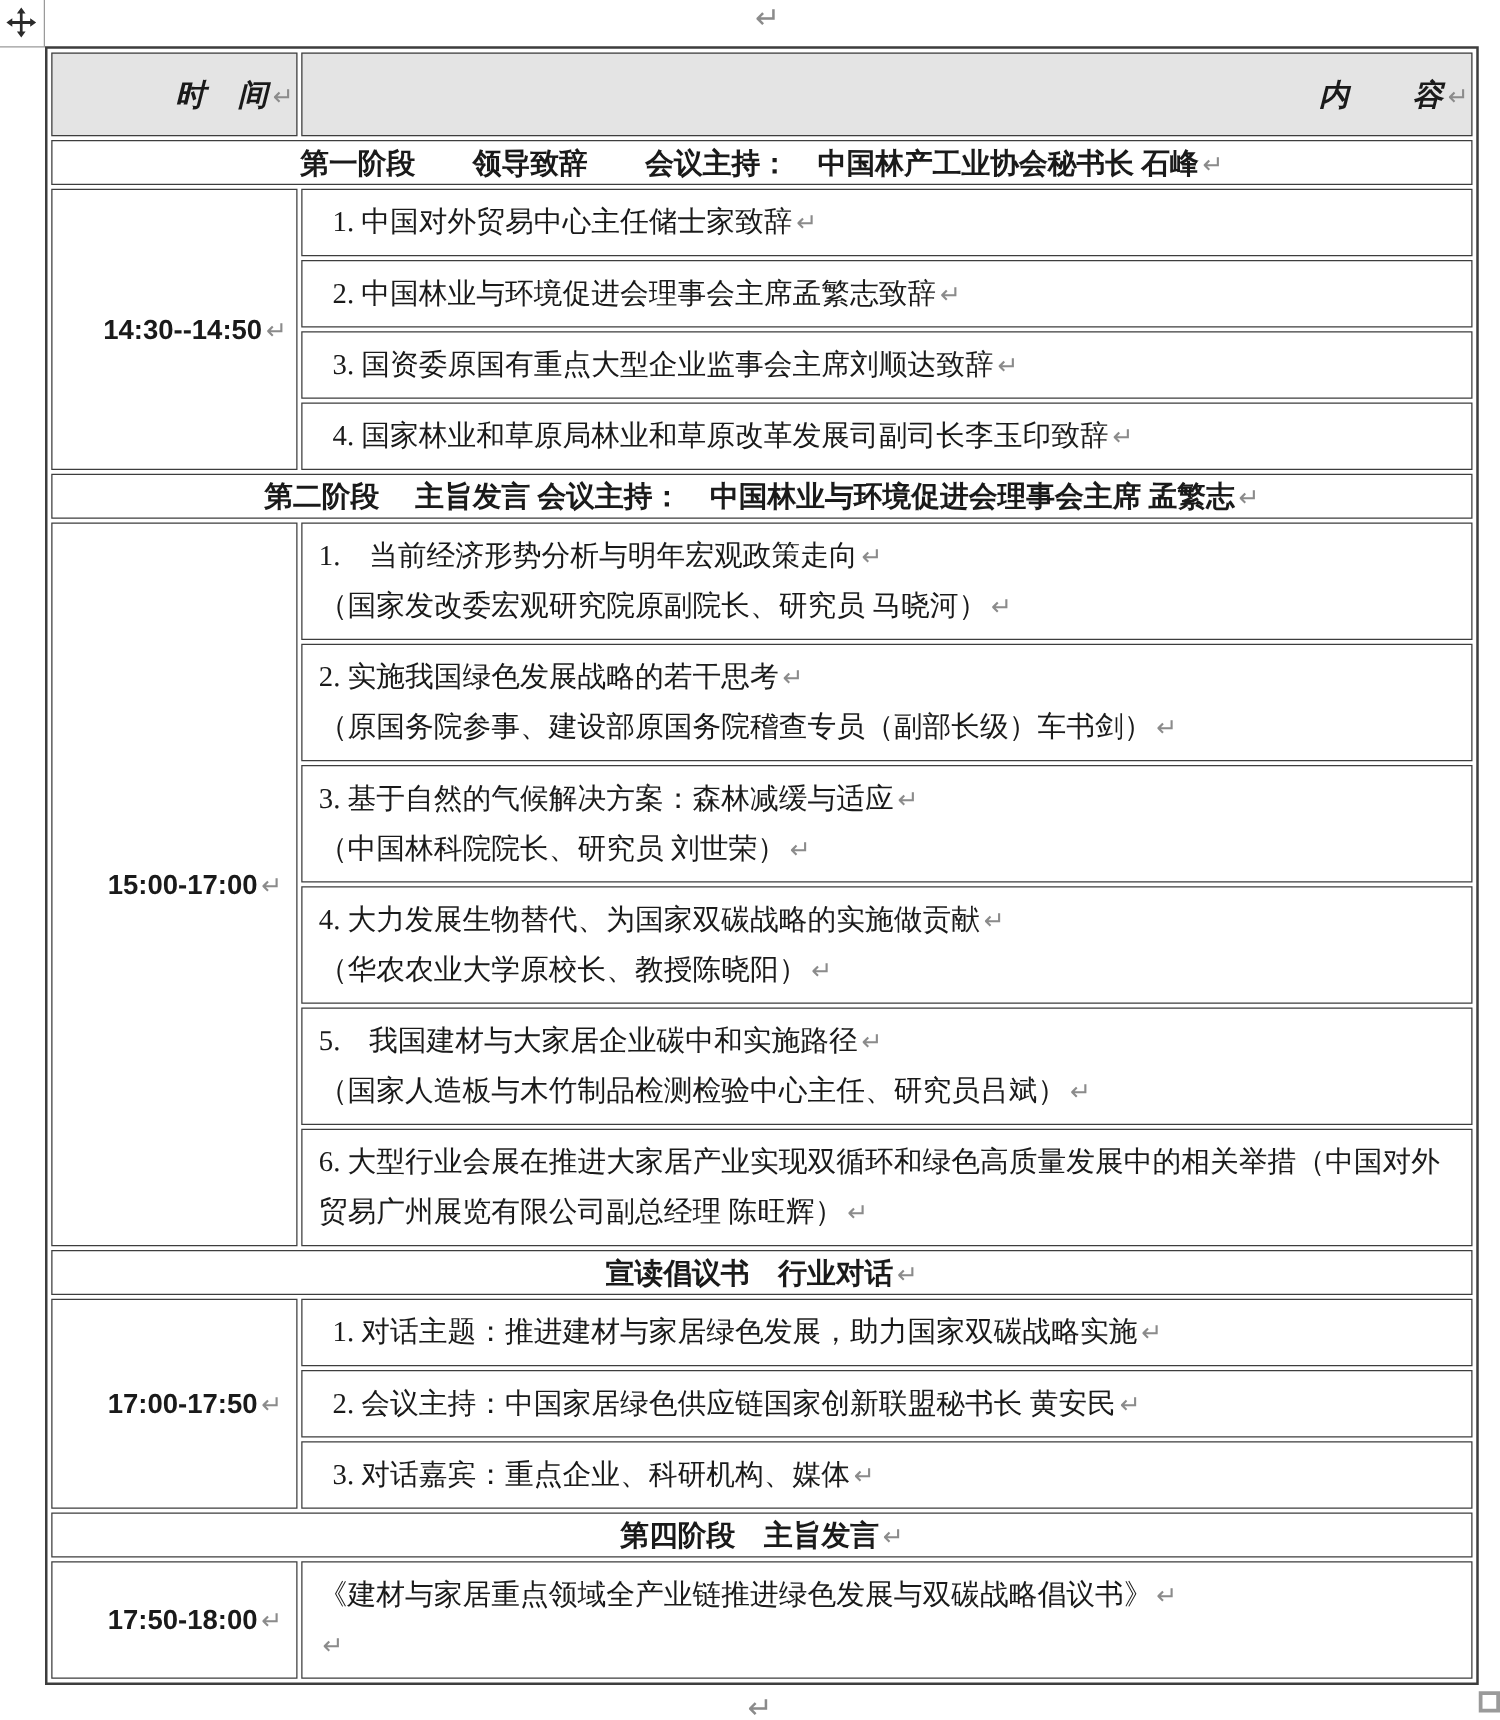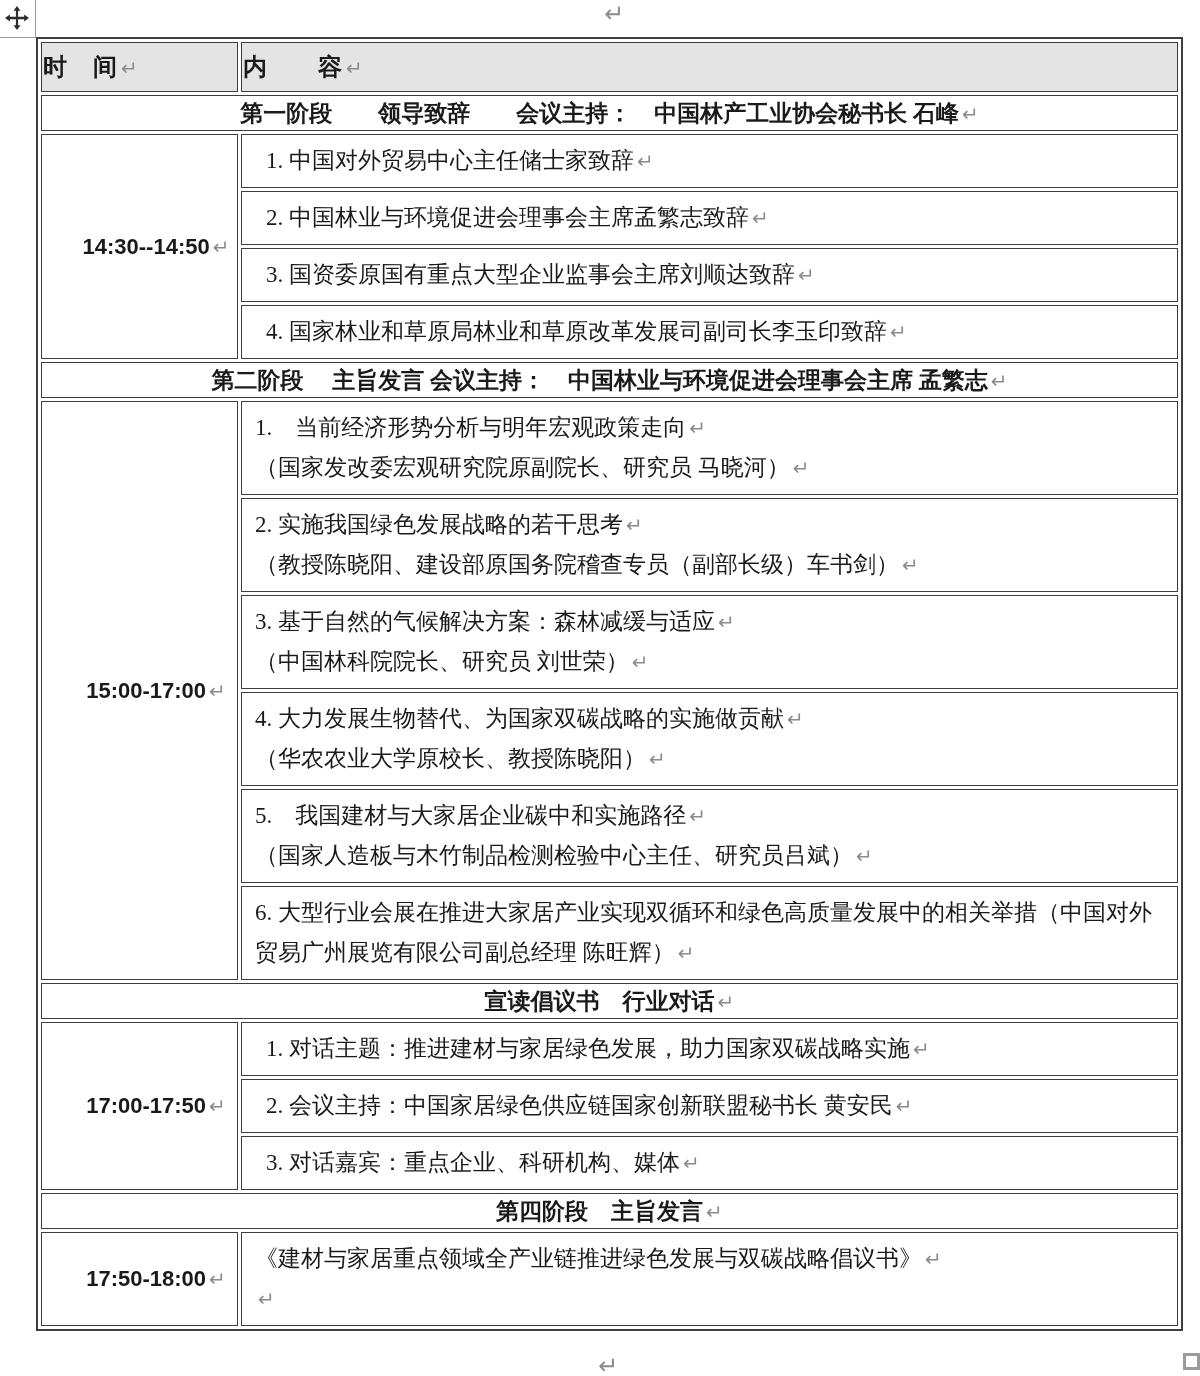--- a/index.html
+++ b/index.html
@@ -32,22 +32,22 @@
     border:2.5px solid #3d3d3d;background:#fff;box-sizing:border-box;
   }
   table.agenda{
     width:100%;border-collapse:separate;border-spacing:3px;
     table-layout:fixed;
   }
   td{border:1.5px solid #3d3d3d;background:#fff;box-sizing:border-box;}
   col.c-time{width:197px;}
   
   td.hdr{
-    background:#e4e4e4;height:50px;text-align:left;vertical-align:middle;
-    font-weight:bold;font-size:24px;letter-spacing:1px;
+    background:#e4e4e4;height:67px;text-align:right;vertical-align:middle;
+    font-weight:bold;font-size:24px;letter-spacing:1px;font-style:italic;
   }
   
   td.section{
     height:36px;text-align:center;vertical-align:middle;
     font-weight:bold;font-size:23px;
   }
   
   td.time{
     text-align:center;vertical-align:middle;
     font-family:"Liberation Sans","DejaVu Sans",sans-serif;
@@ -125,21 +125,21 @@
         <tr>
           <td class="time" rowspan="6"><span>15:00-17:00</span><span class="rmark">↵</span></td>
           <td class="content h-double">
             <div class="line"><span>1.　当前经济形势分析与明年宏观政策走向</span><span class="rmark">↵</span></div>
             <div class="line"><span>（国家发改委宏观研究院原副院长、研究员 马晓河）</span><span class="rmark">↵</span></div>
           </td>
         </tr>
         <tr>
           <td class="content h-double">
             <div class="line"><span>2. 实施我国绿色发展战略的若干思考</span><span class="rmark">↵</span></div>
-            <div class="line"><span>（教授陈晓阳、建设部原国务院稽查专员（副部长级）车书剑）</span><span class="rmark">↵</span></div>
+            <div class="line"><span>（原国务院参事、建设部原国务院稽查专员（副部长级）车书剑）</span><span class="rmark">↵</span></div>
           </td>
         </tr>
         <tr>
           <td class="content h-double">
             <div class="line"><span>3. 基于自然的气候解决方案：森林减缓与适应</span><span class="rmark">↵</span></div>
             <div class="line"><span>（中国林科院院长、研究员 刘世荣）</span><span class="rmark">↵</span></div>
           </td>
         </tr>
         <tr>
           <td class="content h-double">

